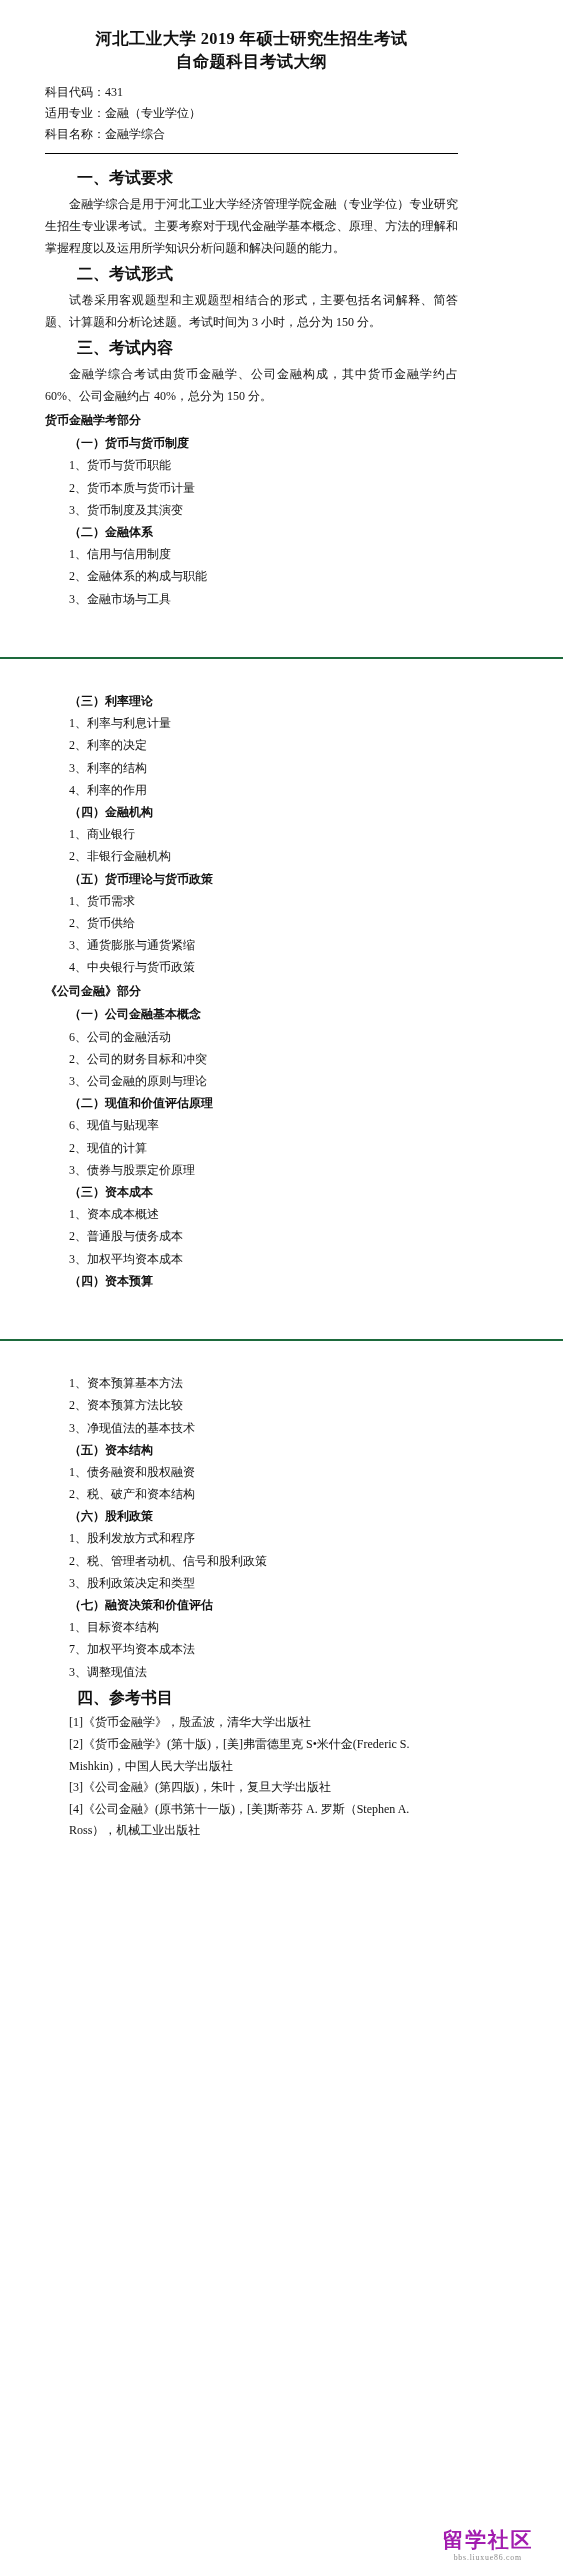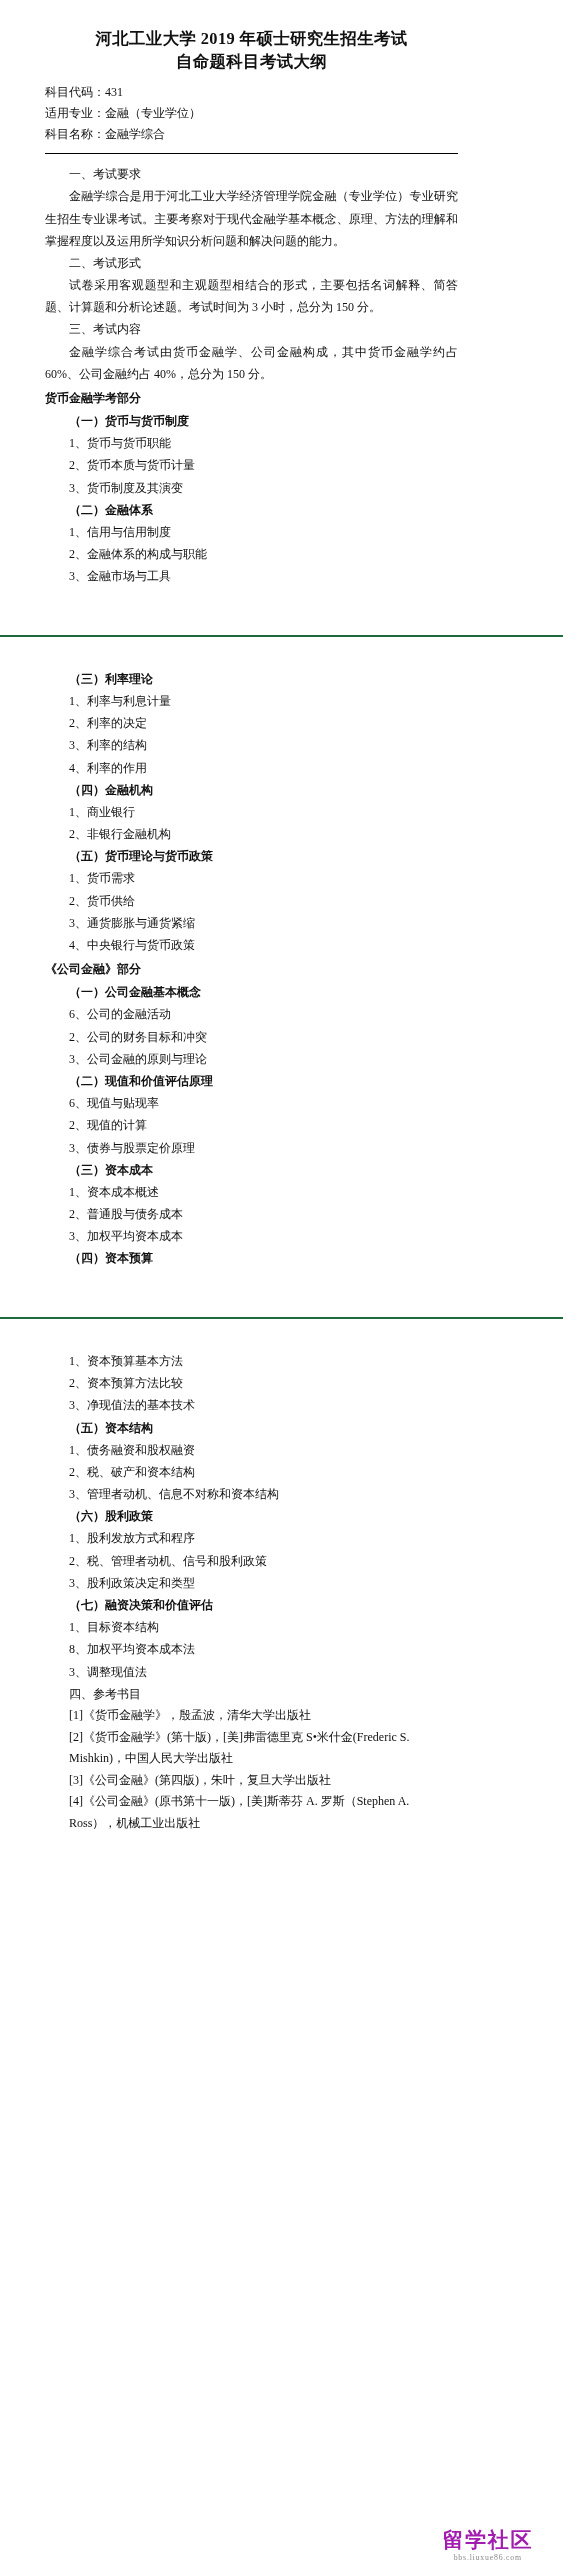--- a/index.html
+++ b/index.html
@@ -58,22 +58,22 @@
   .meta div { white-space: nowrap; }
 
   hr.divider {
     border: none;
     border-top: 0.8px solid #000;
     margin: 7.8px 0 9.4px 0;
     width: 100%;
   }
 
   .sec-head {
-    font-size: 12px;
-    font-weight: normal;
+    font-size: 16px;
+    font-weight: bold;
     line-height: 1.85;
     text-indent: 2em;
     margin: 0;
   }
   .para {
     font-size: 12px;
     line-height: 1.85;
     text-indent: 2em;
     margin: 0;
     text-align: justify;
@@ -221,30 +221,29 @@
 
   <div class="sheet s3">
 
     <p class="item">1、资本预算基本方法</p>
     <p class="item">2、资本预算方法比较</p>
     <p class="item">3、净现值法的基本技术</p>
 
     <p class="sub-head">（五）资本结构</p>
     <p class="item">1、债务融资和股权融资</p>
     <p class="item">2、税、破产和资本结构</p>
-    <p class="item">3、管理者动机、信息不对称和资本结构</p>
 
     <p class="sub-head">（六）股利政策</p>
     <p class="item">1、股利发放方式和程序</p>
     <p class="item">2、税、管理者动机、信号和股利政策</p>
     <p class="item">3、股利政策决定和类型</p>
 
     <p class="sub-head">（七）融资决策和价值评估</p>
     <p class="item">1、目标资本结构</p>
-    <p class="item">8、加权平均资本成本法</p>
+    <p class="item">7、加权平均资本成本法</p>
     <p class="item">3、调整现值法</p>
 
     <p class="sec-head">四、参考书目</p>
     <p class="ref-item">[1]《货币金融学》，殷孟波，清华大学出版社</p>
     <p class="ref-item">[2]《货币金融学》(第十版)，[美]弗雷德里克 S•米什金(Frederic S. Mishkin)，中国人民大学出版社</p>
     <p class="ref-item">[3]《公司金融》(第四版)，朱叶，复旦大学出版社</p>
     <p class="ref-item">[4]《公司金融》(原书第十一版)，[美]斯蒂芬 A. 罗斯（Stephen A. Ross），机械工业出版社</p>
 
   </div>
 

